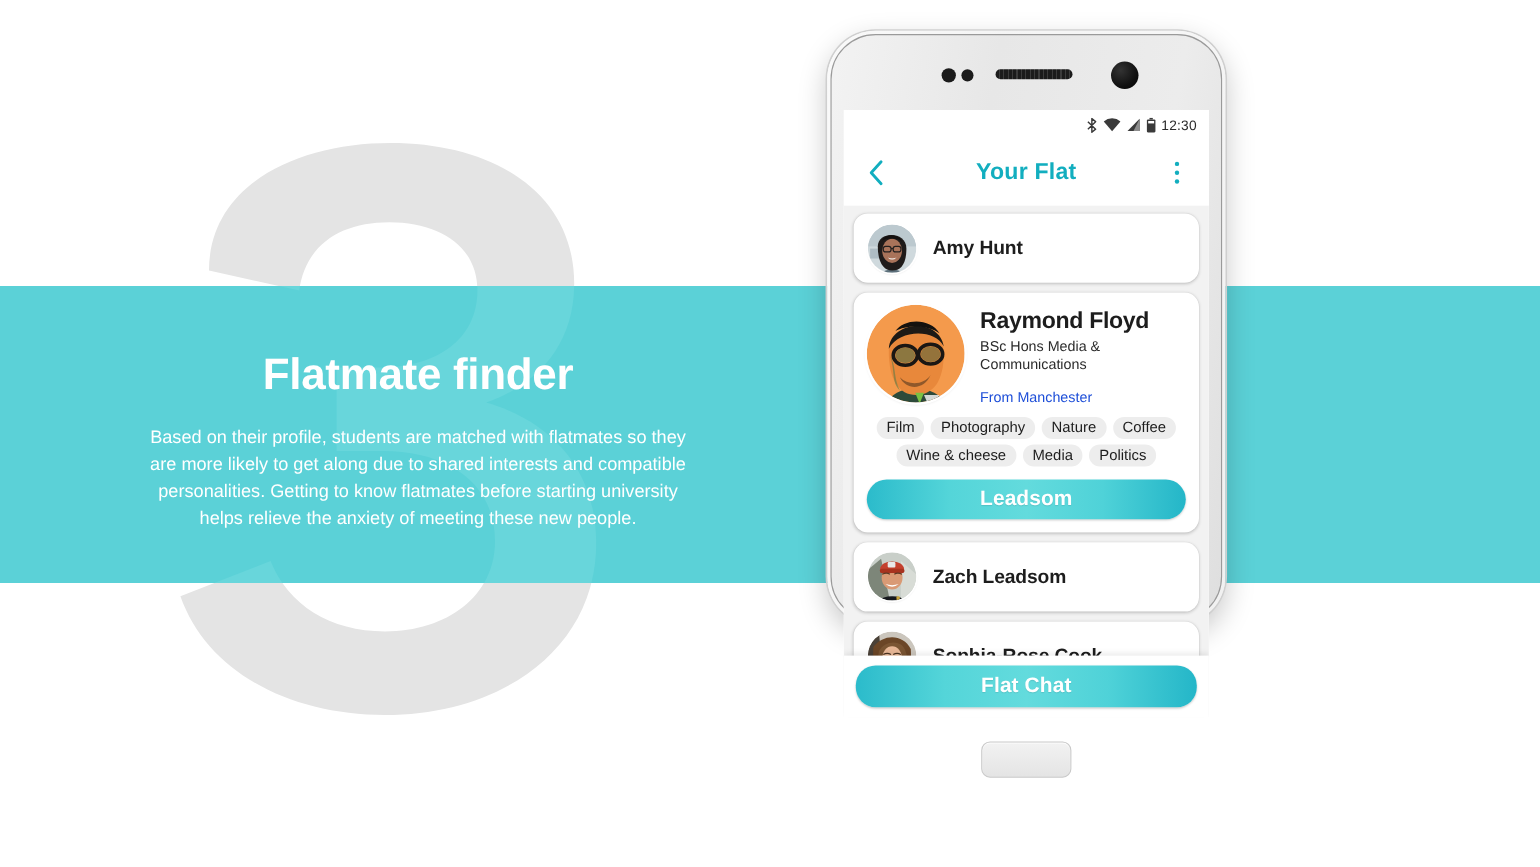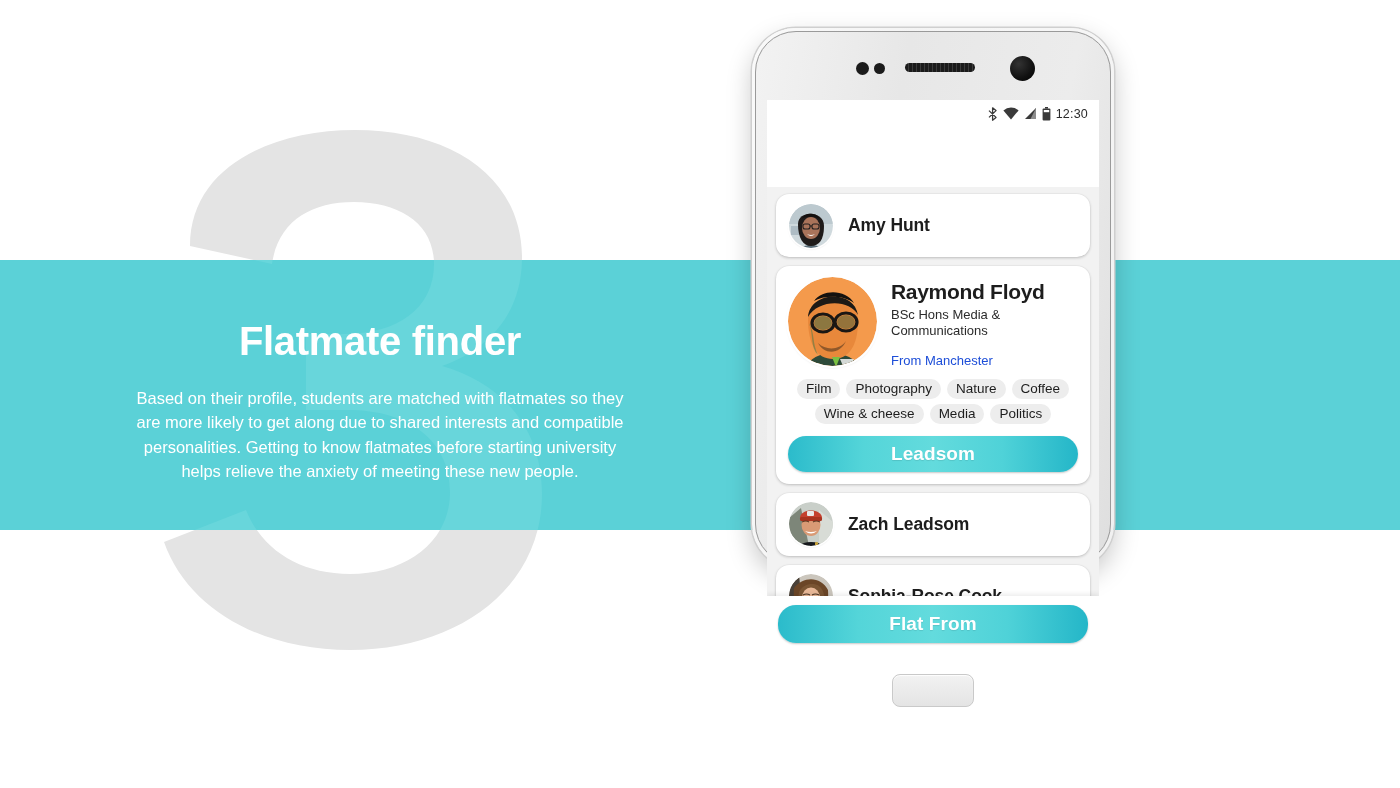--- a/index.html
+++ b/index.html
@@ -307,20 +307,33 @@
       <span class="sb-icon">
         <svg width="9" height="14" viewBox="0 0 9 14" aria-hidden="true">
           <rect x="3" y="0" width="3" height="1.6" fill="#3a3a3a"></rect>
           <rect x="0.6" y="1.6" width="7.8" height="11.8" rx="1" fill="#3a3a3a"></rect>
           <rect x="1.8" y="3" width="5.4" height="2.2" fill="#ffffff"></rect>
         </svg>
       </span>
       <span id="status-time">12:30</span>
     </div>
 
+    <div id="app-bar">
+      <span id="back-chevron">
+        <svg width="15" height="24" viewBox="0 0 15 24" aria-hidden="true">
+          <path d="M12 2 L3 12 L12 22" stroke="#12AEBF" stroke-width="2.6" fill="none" stroke-linecap="round" stroke-linejoin="round"></path>
+        </svg>
+      </span>
+      <span id="app-title">Your Flat</span>
+      <span id="overflow-menu">
+        <i></i>
+          <i></i>
+          <i></i>
+      </span>
+    </div>
 
     <div id="flat-list">
 
       <div class="flat-card">
         <div class="flat-row">
           <span class="avatar">
             <svg viewBox="0 0 44 44" aria-hidden="true">
               <defs>
                   <clipPath id="cA">
                     <circle cx="22" cy="22" r="22"></circle>
@@ -447,19 +460,19 @@
               </g>
             </svg>
           </span>
           <span class="flat-name">Sophia-Rose Cook</span>
         </div>
       </div>
 
     </div>
 
     <div id="bottom-bar">
-      <button id="flat-chat-button" class="pill-button">Flat From</button>
+      <button id="flat-chat-button" class="pill-button">Flat Chat</button>
     </div>
 
   </div>
 
   <div id="home-button"></div>
 </div>
 
 </body></html>

